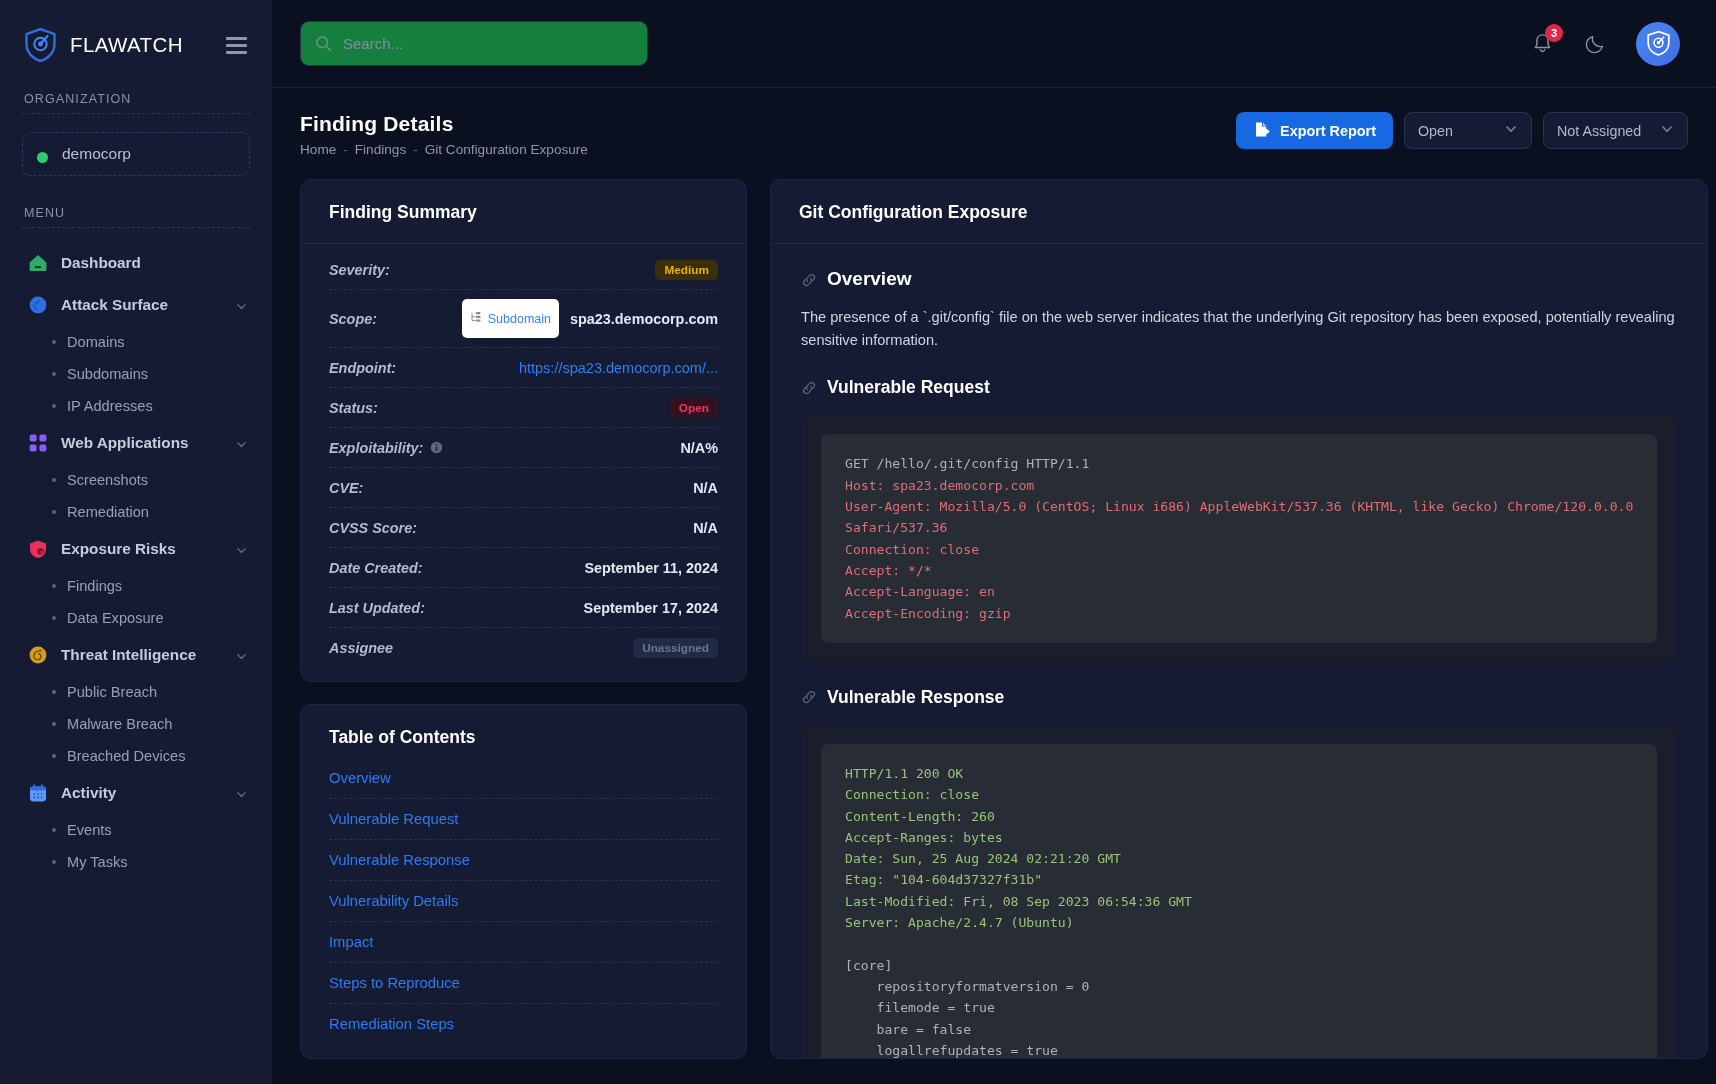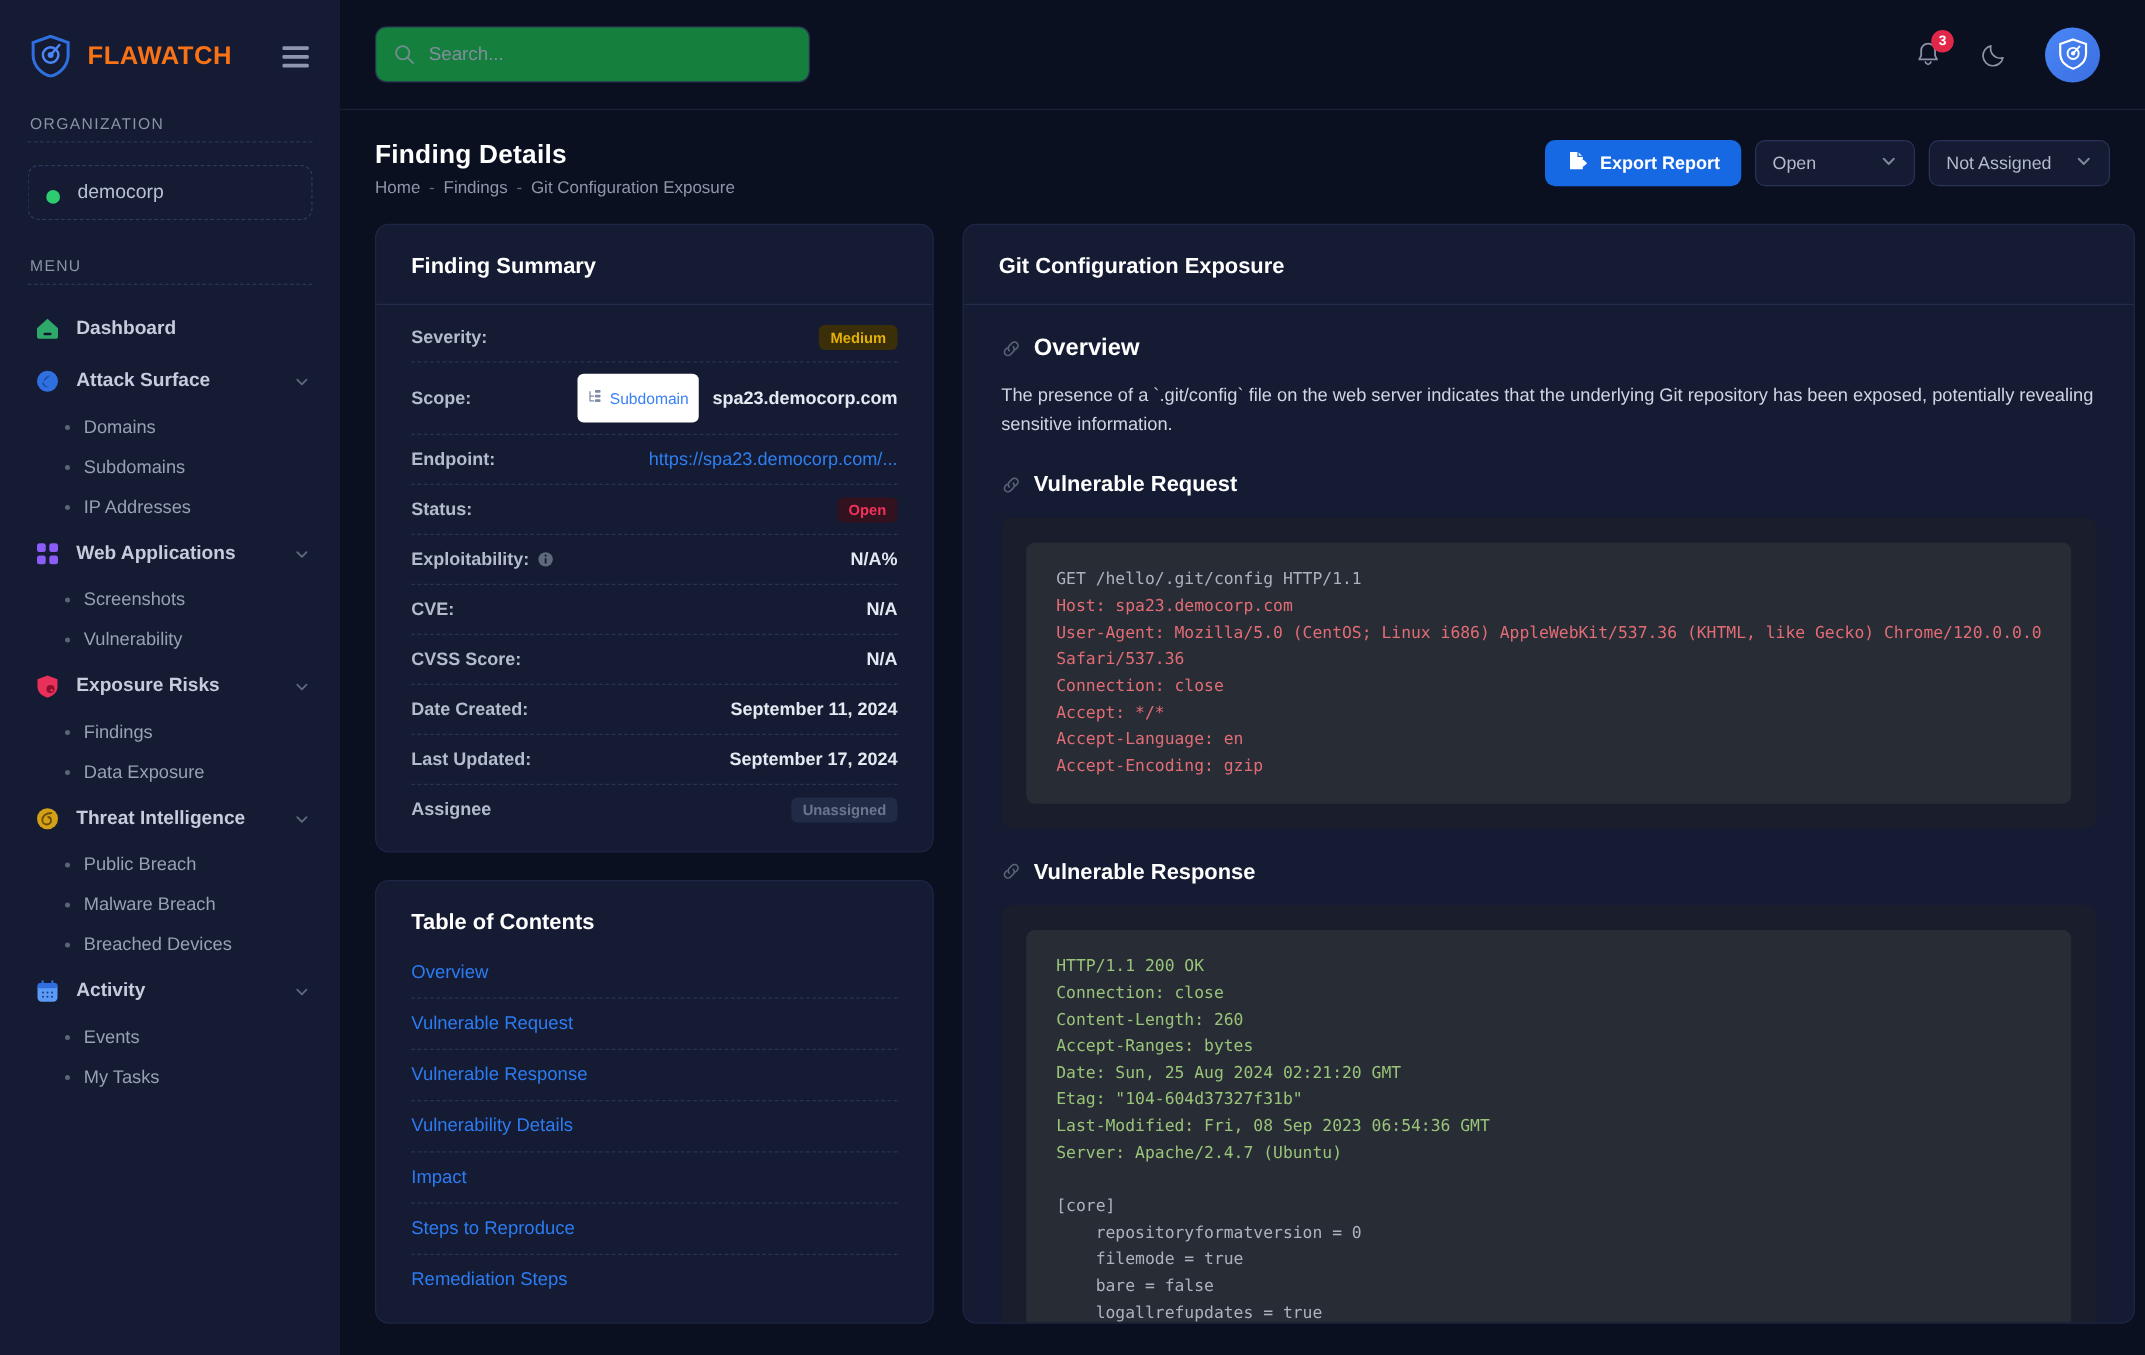--- a/index.html
+++ b/index.html
@@ -18,21 +18,21 @@
     display: flex; flex-direction: column;
     overflow: hidden;
     position: relative;
   }
   .brand {
     display: flex; align-items: center; gap: 13px;
     padding: 28px 22px 22px 24px;
   }
   .brand-logo { width: 33px; height: 34px; flex: 0 0 33px; }
   .brand-name {
-    color: #f97316; font-size: 20.5px; font-weight: bold;
+    color: #ffffff; font-size: 20.5px; font-weight: normal;
     letter-spacing: .4px; flex: 1;
   }
   .hamburger { display: flex; flex-direction: column; gap: 4px; cursor: pointer; padding: 3px; }
   .hamburger i { display: block; width: 21px; height: 3px; background: #8e97ad; border-radius: 1px; }
 
   .section-label {
     color: #8b93a7; font-size: 12.5px; letter-spacing: 1.1px;
     padding: 8px 24px 7px 24px; font-weight: 400;
   }
   .dash-divider {
@@ -158,21 +158,21 @@
   }
   .card-title { color: #fff; font-size: 17.5px; font-weight: bold; }
   .card-body { padding: 6px 28px 16px 28px; }
 
   .kv-row {
     display: flex; align-items: center;
     min-height: 40px; padding: 9px 0;
     border-bottom: 1px dashed #2a3450;
   }
   .kv-row:last-child { border-bottom: none; }
-  .kv-key { color: #b3bbcc; font-size: 14.4px; font-weight: bold; display:flex; align-items:center; gap:7px; }
+  .kv-key { color: #b3bbcc; font-size: 14.4px; font-weight: bold; display:flex; align-items:center; gap:7px;font-style:italic; }
   .kv-val { margin-left: auto; color: #e4e8f0; font-size: 14.4px; font-weight: bold; display: flex; align-items: center; gap: 11px; }
   .info-icon { width: 13px; height: 13px; opacity:.7; }
 
   .pill { font-size: 11.8px; font-weight: bold; border-radius: 5px; padding: 3px 9px; }
   .pill-medium { background: #3b2f0a; color: #e2b008; }
   .pill-open { background: #33121f; color: #f0325c; }
   .pill-unassigned { background: #222b45; color: #6c758c; border: 1px dashed #3b4straight; }
   .chip-scope {
     background: #ffffff; border-radius: 5px; padding: 12px 8px;
     display: flex; align-items: center; gap: 6px;
@@ -297,21 +297,21 @@
             <span class="chev"><svg viewBox="0 0 14 14" width="13" height="13">
                 <path d="M3 5 L7 9.2 L11 5" fill="none" stroke="#8b93a7" stroke-width="1.5" stroke-linecap="round" stroke-linejoin="round"></path>
               </svg></span>
           </div>
           <div class="sub-item">
             <span class="bullet"></span>
             <span class="sub-label">Screenshots</span>
           </div>
           <div class="sub-item">
             <span class="bullet"></span>
-            <span class="sub-label">Vulnerability</span>
+            <span class="sub-label">Remediation</span>
           </div>
         </div>
         <div class="menu-group">
           <div class="menu-item">
             <span class="menu-icon"><svg viewBox="0 0 20 20" width="20" height="20">
                 <path d="M10 1.4 L18 4.4 V10 C18 15 14.4 18 10 19 C5.6 18 2 15 2 10 V4.4 Z" fill="#e8305a"></path>
                 <circle cx="12.4" cy="12.2" r="3.2" fill="#8c0f2c"></circle>
                 <circle cx="13.4" cy="13.2" r="1.1" fill="#e8305a"></circle>
               </svg></span>
             <span class="menu-label">Exposure Risks</span>

